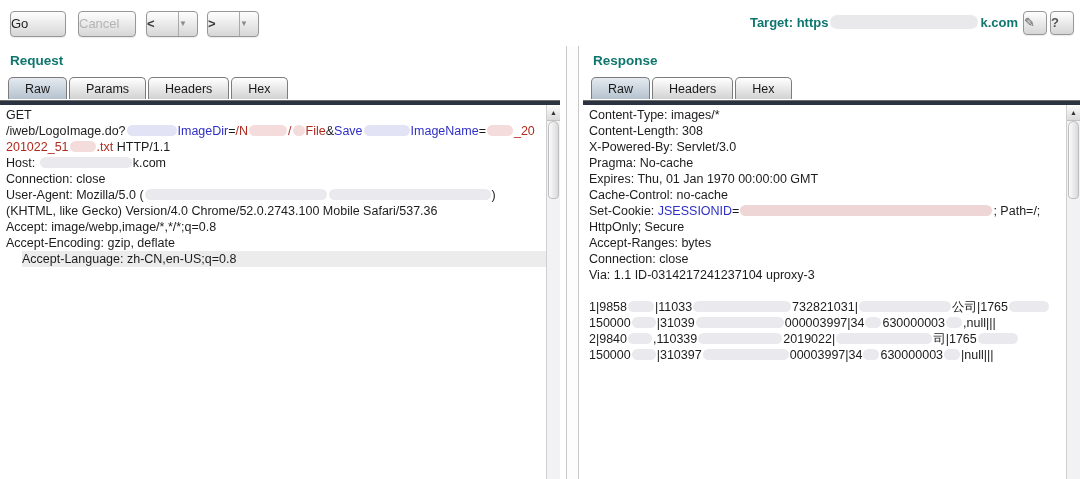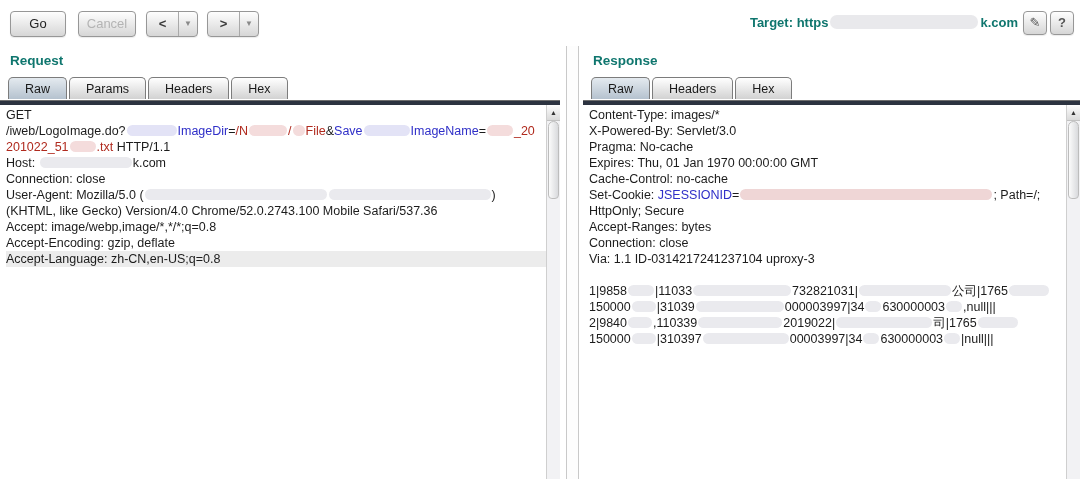--- a/index.html
+++ b/index.html
@@ -7,21 +7,21 @@
     width:1080px;height:479px;position:relative;overflow:hidden;
     background:#ffffff;font-family:"Liberation Sans",sans-serif;
     -webkit-font-smoothing:antialiased;
   }
   
   .toolbar{position:absolute;top:0;left:0;right:0;height:46px;background:#fff;}
   .btn{
     position:absolute;top:11px;height:26px;box-sizing:border-box;
     border:1px solid #979797;border-radius:4px;
     background:linear-gradient(#fefefe,#d6d6d6);
-    font-size:13px;color:#222;text-align:center;line-height:24px;
+    font-size:13px;color:#222;line-height:24px;
     box-shadow:0 1px 1px rgba(0,0,0,.08);
   }
   .btn-go{left:10px;width:56px;}
   .btn-cancel{left:78px;width:58px;color:#b4b4b4;}
   .split{display:flex;padding:0;}
   .split-back{left:146px;width:52px;}
   .split-fwd{left:207px;width:52px;}
   .split .main{flex:1;line-height:24px;color:#3a3a3a;font-weight:bold;}
   .split .arrow{width:18px;border-left:1px solid #a9a9a9;color:#8a8a8a;font-size:8px;line-height:24px;}
   .target-wrap{
@@ -48,21 +48,21 @@
     font-size:12.5px;color:#1a1a1a;vertical-align:bottom;box-sizing:border-box;
   }
   .tab.active{background:linear-gradient(#e4eaef,#b5c2cf);}
   .tabline{position:absolute;top:54px;left:0;right:0;height:4px;
     border-top:1px solid #6d6d6d;background:#2c3340;}
   .msg{
     position:absolute;top:59px;left:0;right:14px;bottom:0;padding:2px 0 0 6px;
     font-size:12.5px;line-height:16px;color:#1c1c1c;overflow:hidden;white-space:nowrap;
   }
   .line{height:16px;}
-  .line.hl{background:#ececec;}
+  .line.hl{background:#ececec;margin-left:16px;}
   .c-k{color:#1c1c1c;}
   .c-r{color:#b02a1e;}
   .c-b{color:#2f2fc8;}
   .redact{display:inline-block;height:11px;border-radius:6px;vertical-align:-1px;margin:0 1px;}
   .tint-g{background:#eaeaee;}
   .tint-p{background:#f4dcdc;}
   .tint-b{background:#e3e3f6;}
   .tint-pk{background:#efd6d6;}
   
   .scrollbar{position:absolute;top:59px;right:0;bottom:0;width:14px;
@@ -122,20 +122,21 @@
 </div>
 
 <div class="divider"></div>
 
 <div class="panel panel-right">
   <div class="panel-title">Response</div>
   <div class="tabbar"><div class="tab active">Raw</div><div class="tab">Headers</div><div class="tab">Hex</div></div>
   <div class="tabline"></div>
   <div class="msg">
       <div class="line"><span class="c-k">Content-Type: images/*</span></div>
+      <div class="line"><span class="c-k">Content-Length: 308</span></div>
       <div class="line"><span class="c-k">X-Powered-By: Servlet/3.0</span></div>
       <div class="line"><span class="c-k">Pragma: No-cache</span></div>
       <div class="line"><span class="c-k">Expires: Thu, 01 Jan 1970 00:00:00 GMT</span></div>
       <div class="line"><span class="c-k">Cache-Control: no-cache</span></div>
       <div class="line"><span class="c-k">Set-Cookie: </span><span class="c-b">JSESSIONID</span><span class="c-k">=</span><span class="redact tint-pk" style="width: 252px;"></span><span class="c-k">; Path=/;</span></div>
       <div class="line"><span class="c-k">HttpOnly; Secure</span></div>
       <div class="line"><span class="c-k">Accept-Ranges: bytes</span></div>
       <div class="line"><span class="c-k">Connection: close</span></div>
       <div class="line"><span class="c-k">Via: 1.1 ID-0314217241237104 uproxy-3</span></div>
       <div class="line">&nbsp;</div>

